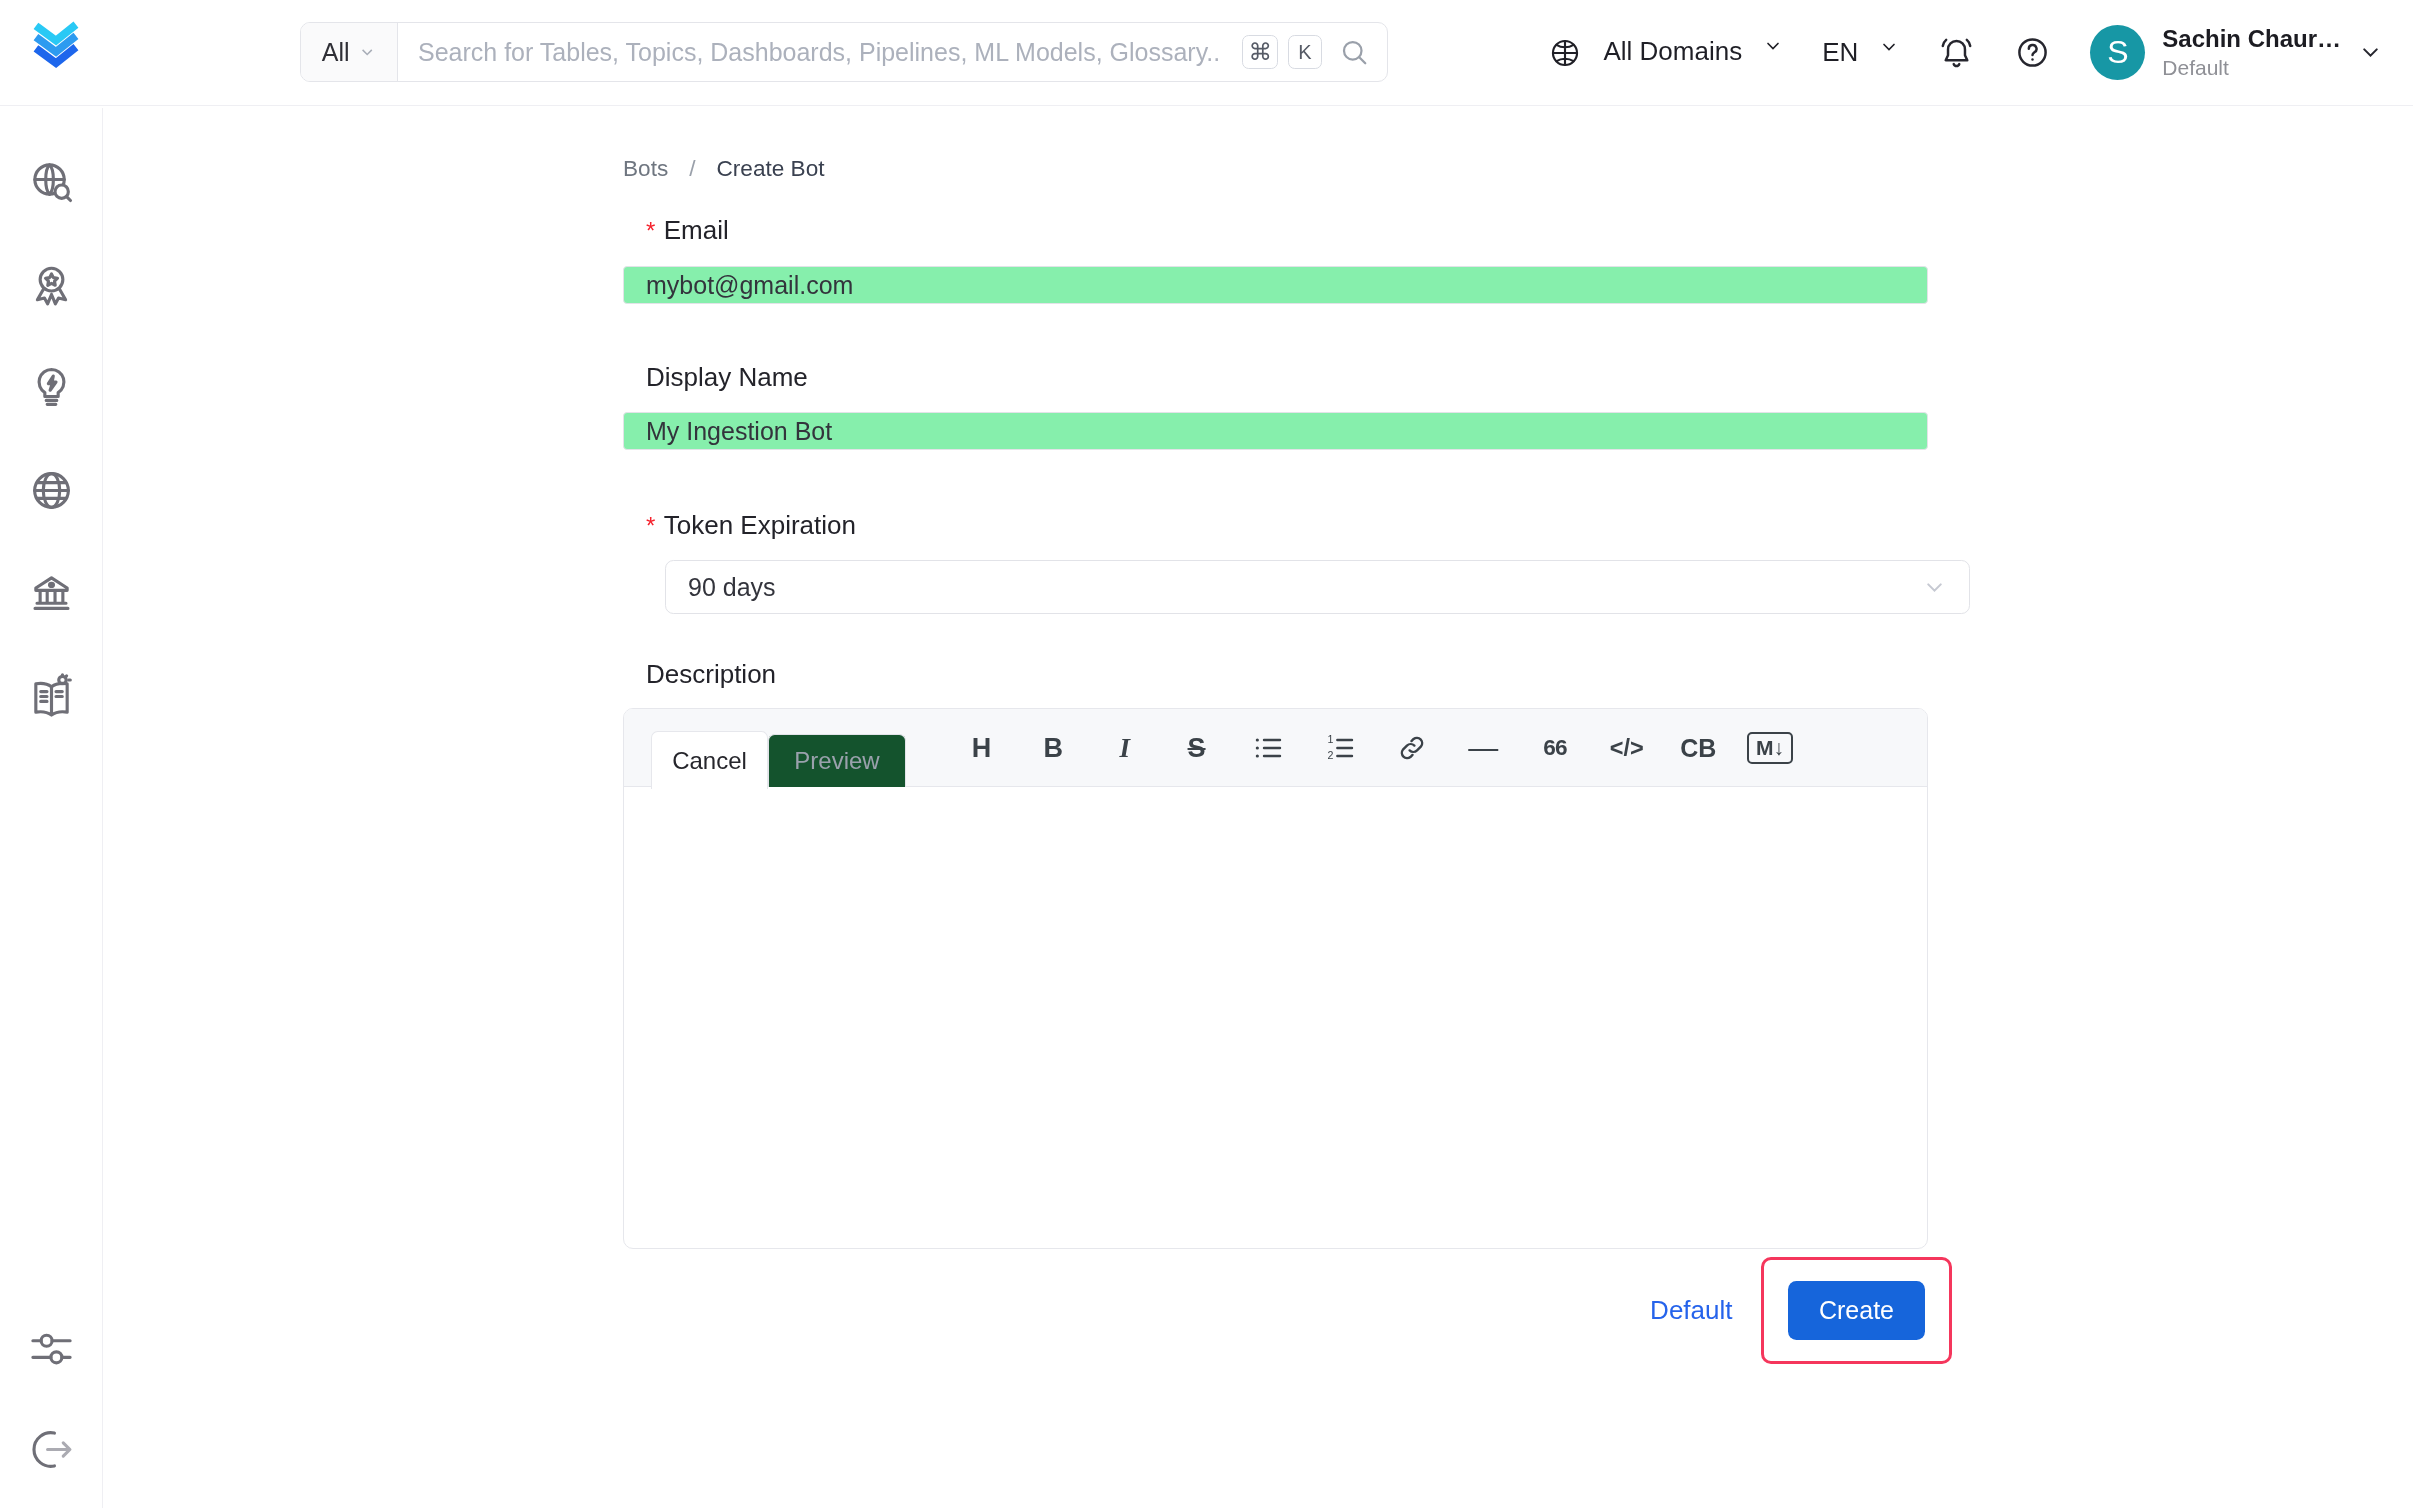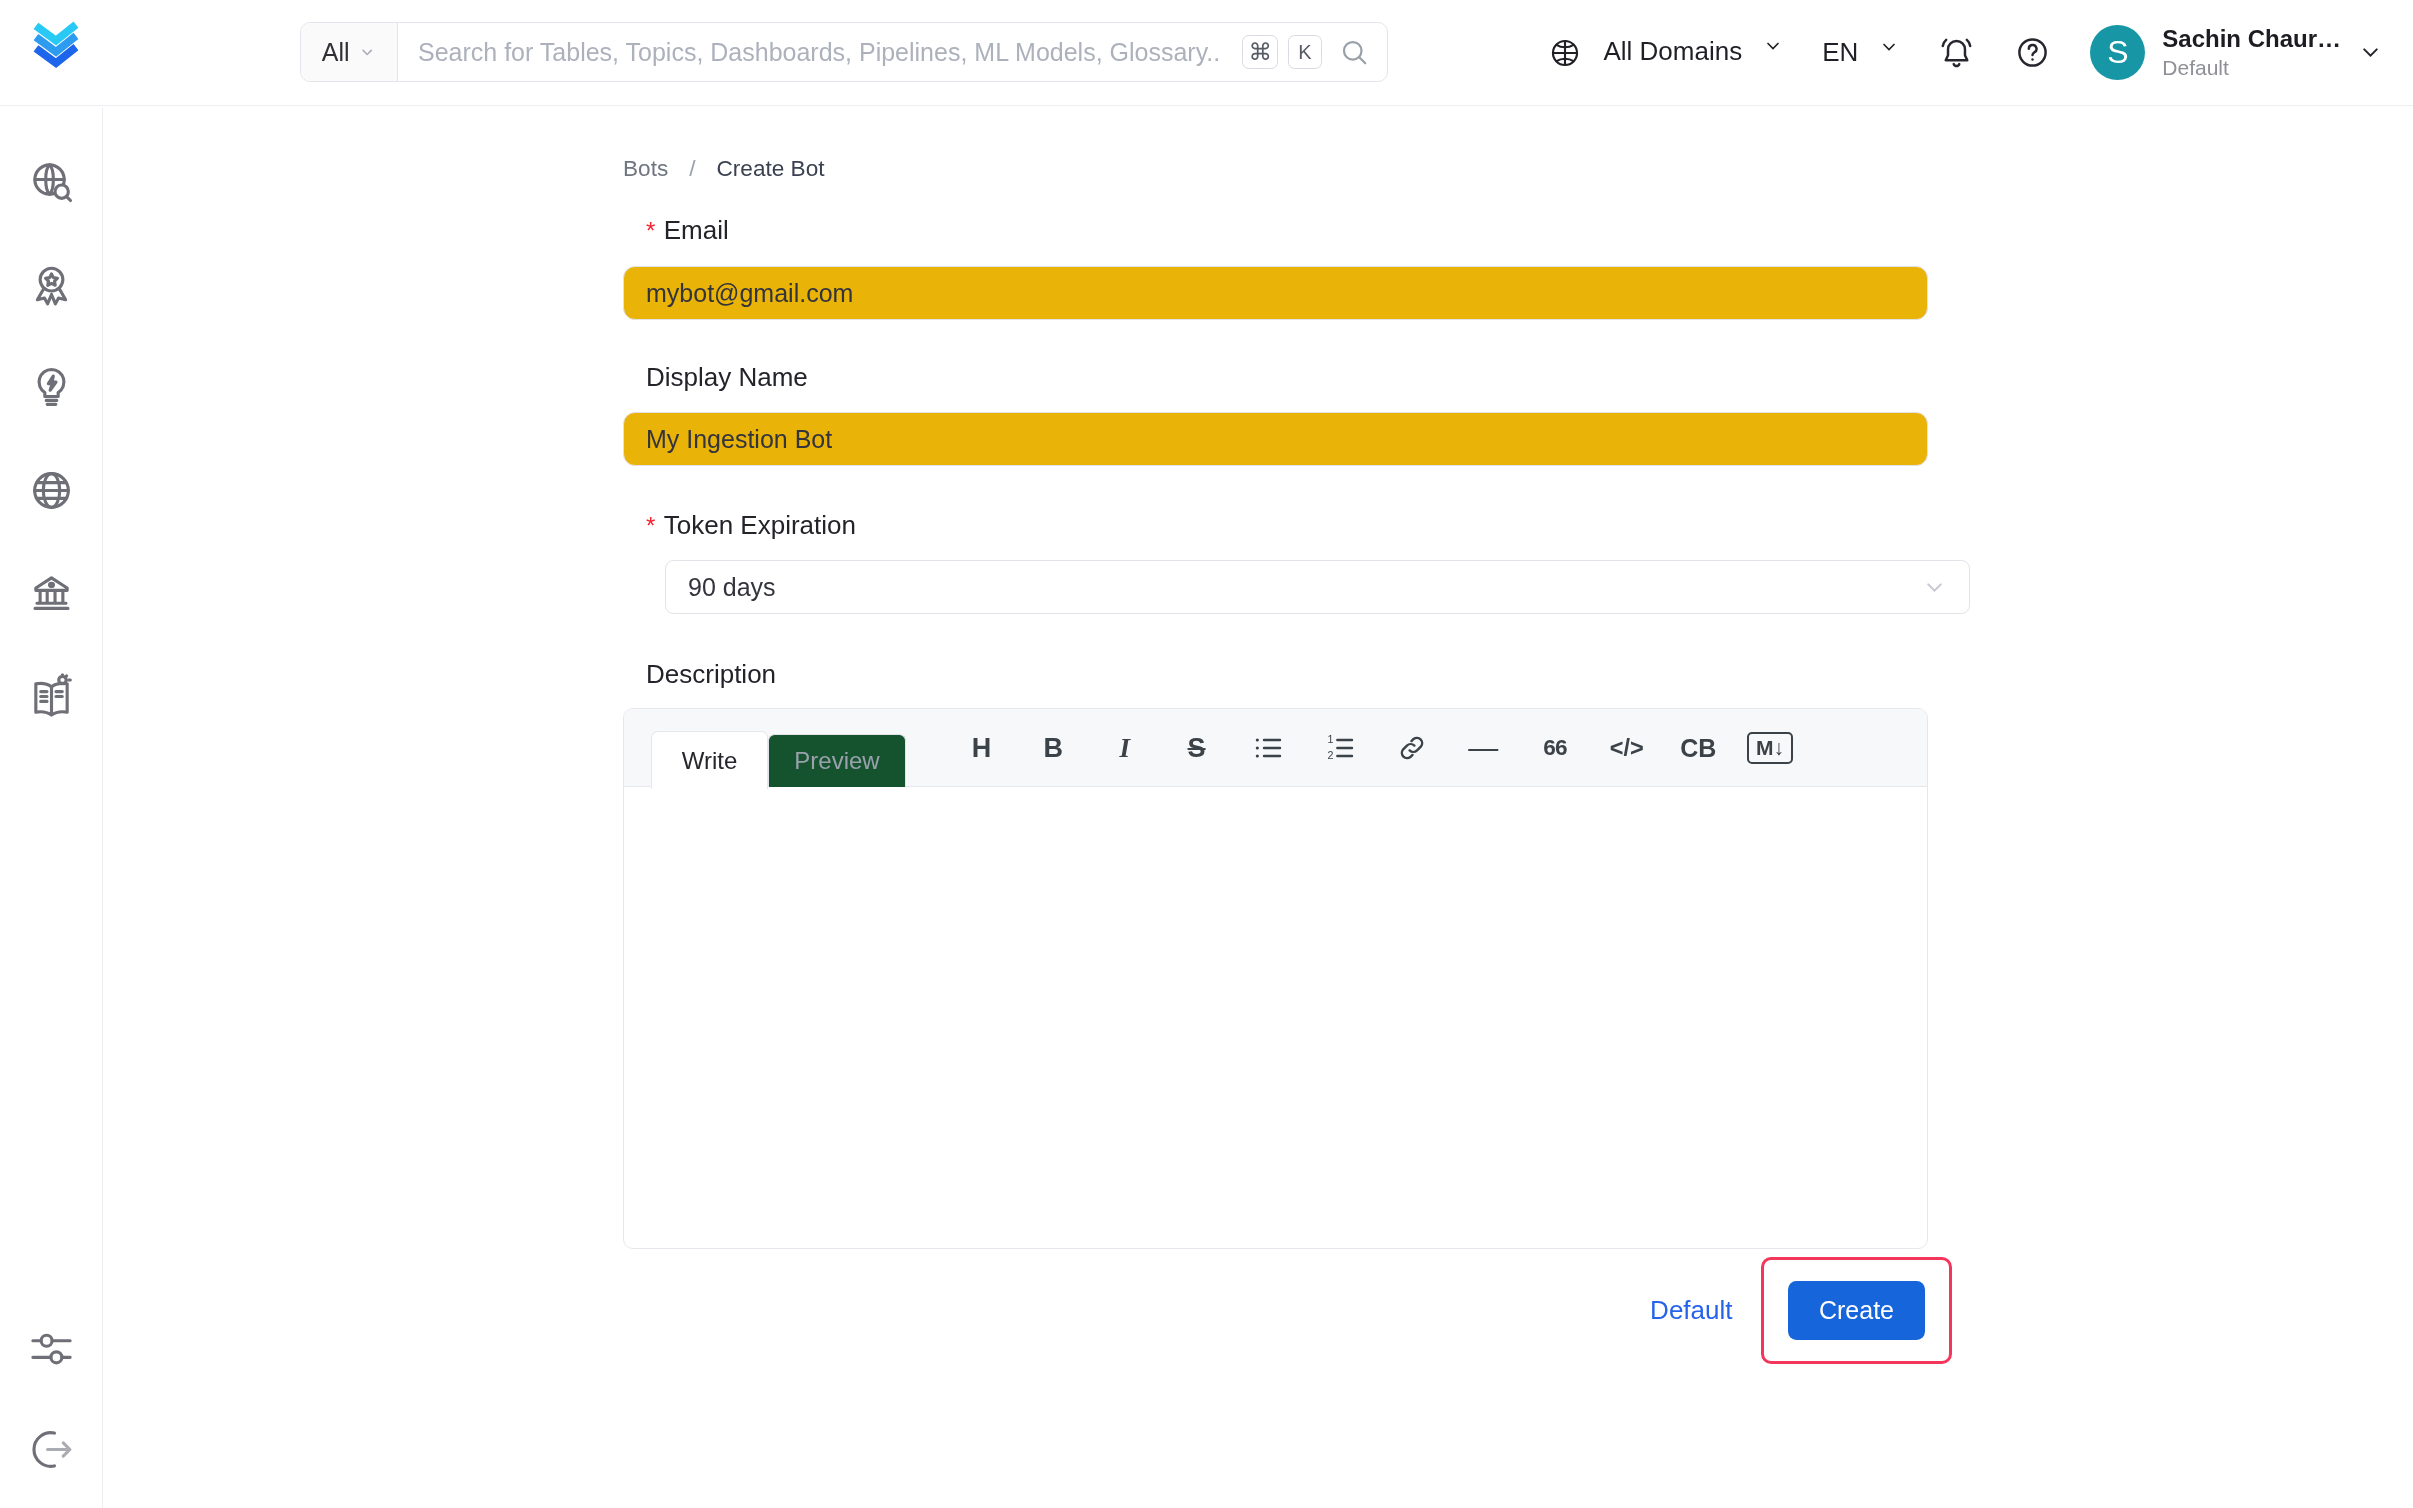--- a/index.html
+++ b/index.html
@@ -51,23 +51,23 @@
 
   
   .crumbs { position:absolute; left:623px; top:156px; display:flex; gap:21px;
             font-size:22.6px; align-items:center; }
   .crumb-link { color:#6F7680; cursor:pointer; }
   .crumb-sep { color:#9AA0AA; }
   .crumb-cur { color:#3A4150; }
 
   .f-label { position:absolute; left:646px; font-size:26px; color:#23232A; }
   .ast { color:#F5222D; margin-right:8.4px; font-size:24px; }
-  .t-input { position:absolute; left:623px; width:1305px; height:54px;
-             border:1.7px solid #E2E3E8; border-radius:12px; font-size:25px; color:#33343C;
-             padding:0 22px; background:#eab308; outline:none; font-family:"Liberation Sans",sans-serif; }
+  .t-input { position:absolute; left:623px; width:1305px; height:38px;
+             border:1.7px solid #E2E3E8; border-radius:4px; font-size:25px; color:#33343C;
+             padding:0 22px; background:#86efac; outline:none; font-family:"Liberation Sans",sans-serif; }
   .sel { position:absolute; left:623px; width:1305px; height:54px; border:1.7px solid #E2E3E8;
          border-radius:8.4px; background:#fff; display:flex; align-items:center;
          padding:0 22px; font-size:25px; color:#33343C; cursor:pointer;margin-left:42px; }
   .sel svg { margin-left:auto; stroke:#C6C9D2; }
 
   
   .editor { position:absolute; left:623px; top:708px; width:1305px; height:541px;
             border:1.7px solid #E6E7EC; border-radius:10px; background:#fff; }
   .ed-head { position:relative; height:78px; background:#F7F8FA;
              border-bottom:1.7px solid #E6E7EC; border-radius:8.4px 8.4px 0 0; }
@@ -287,21 +287,21 @@
           <path d="M6 9l6 6 6-6"></path>
         </svg>
     </div>
 
     <div class="f-label" style="top:659px">
       <span>Description</span>
     </div>
 
     <div class="editor">
       <div class="ed-head">
-        <div class="tab tab-write">Write</div>
+        <div class="tab tab-write">Cancel</div>
         <div class="tab tab-preview">Preview</div>
 
         <div class="toolbar">
           <div class="tb tb-h">H</div>
           <div class="tb tb-b">B</div>
           <div class="tb tb-i">I</div>
           <div class="tb tb-s">S</div>
           <div class="tb">
             <svg width="32" height="32" viewBox="0 0 24 24">
               <path d="M9 6h12M9 12h12M9 18h12"></path>

